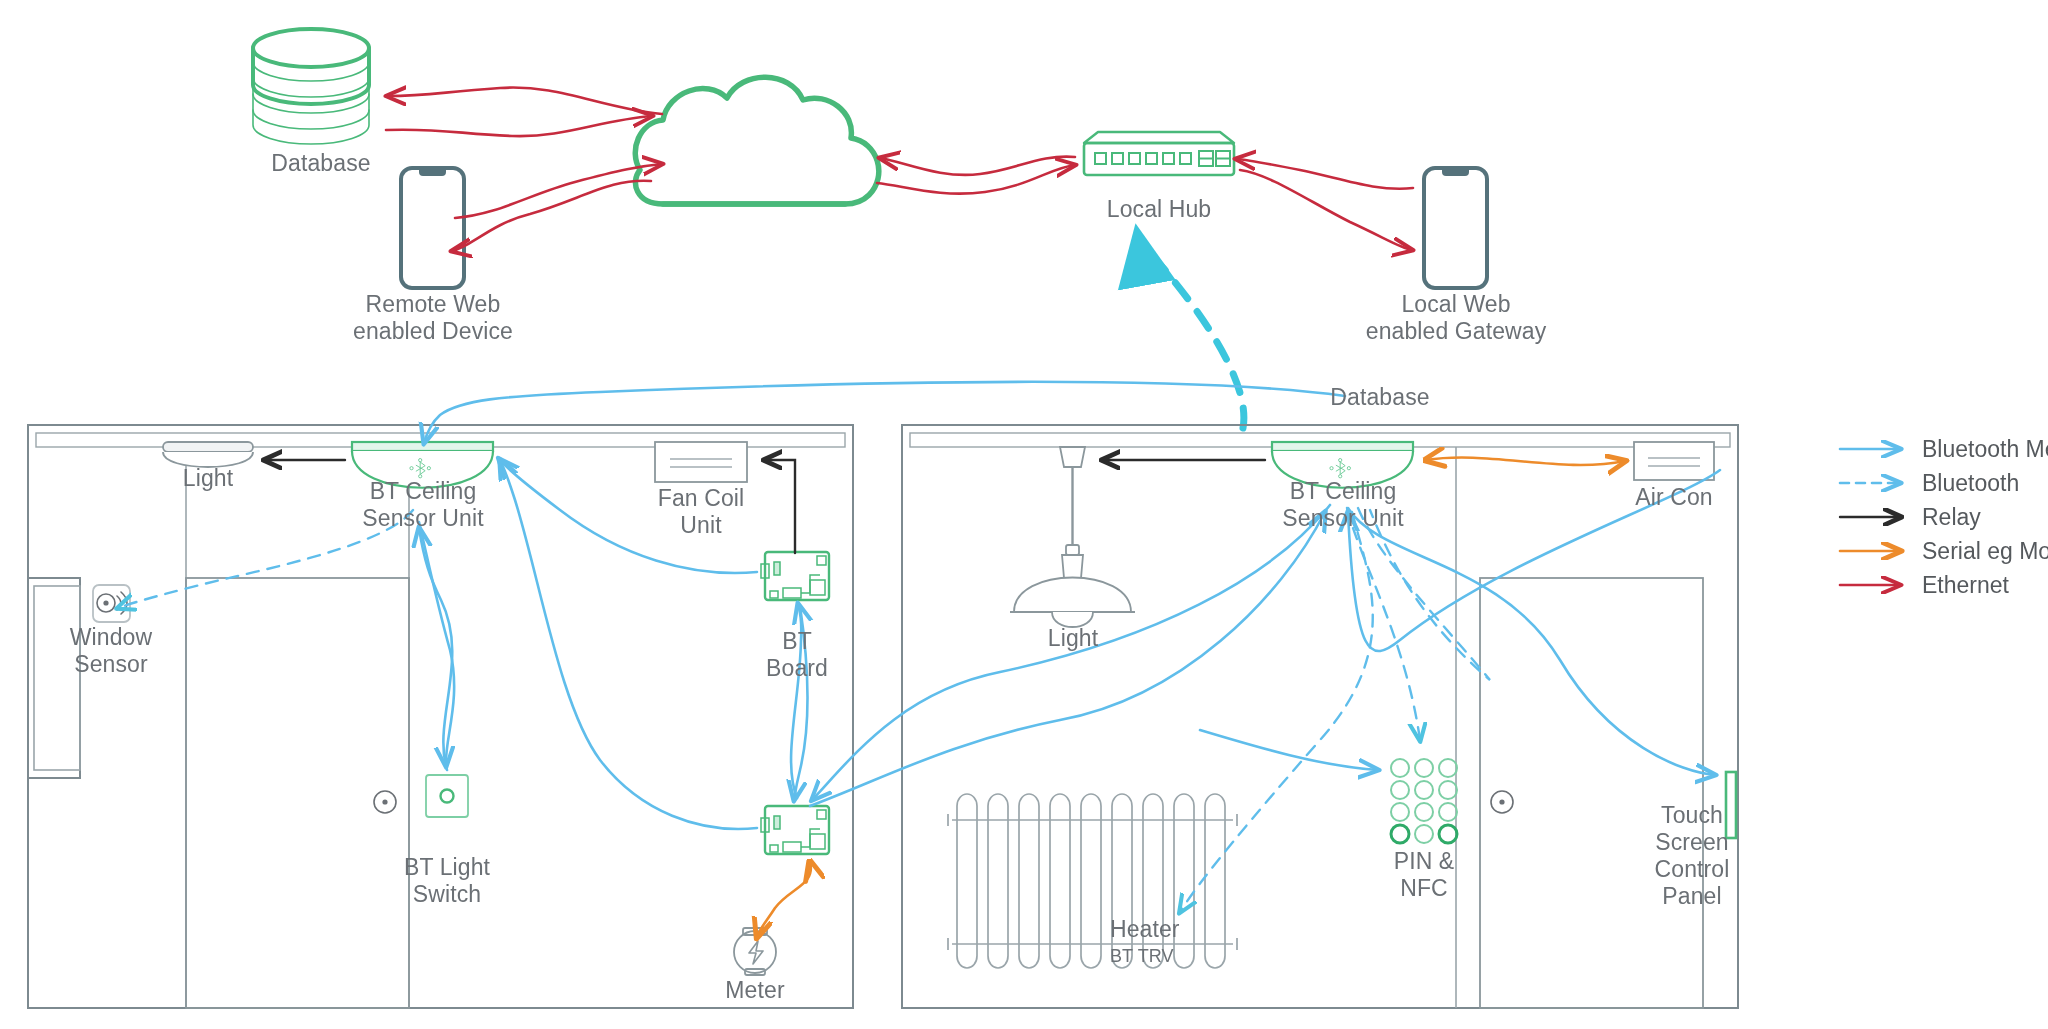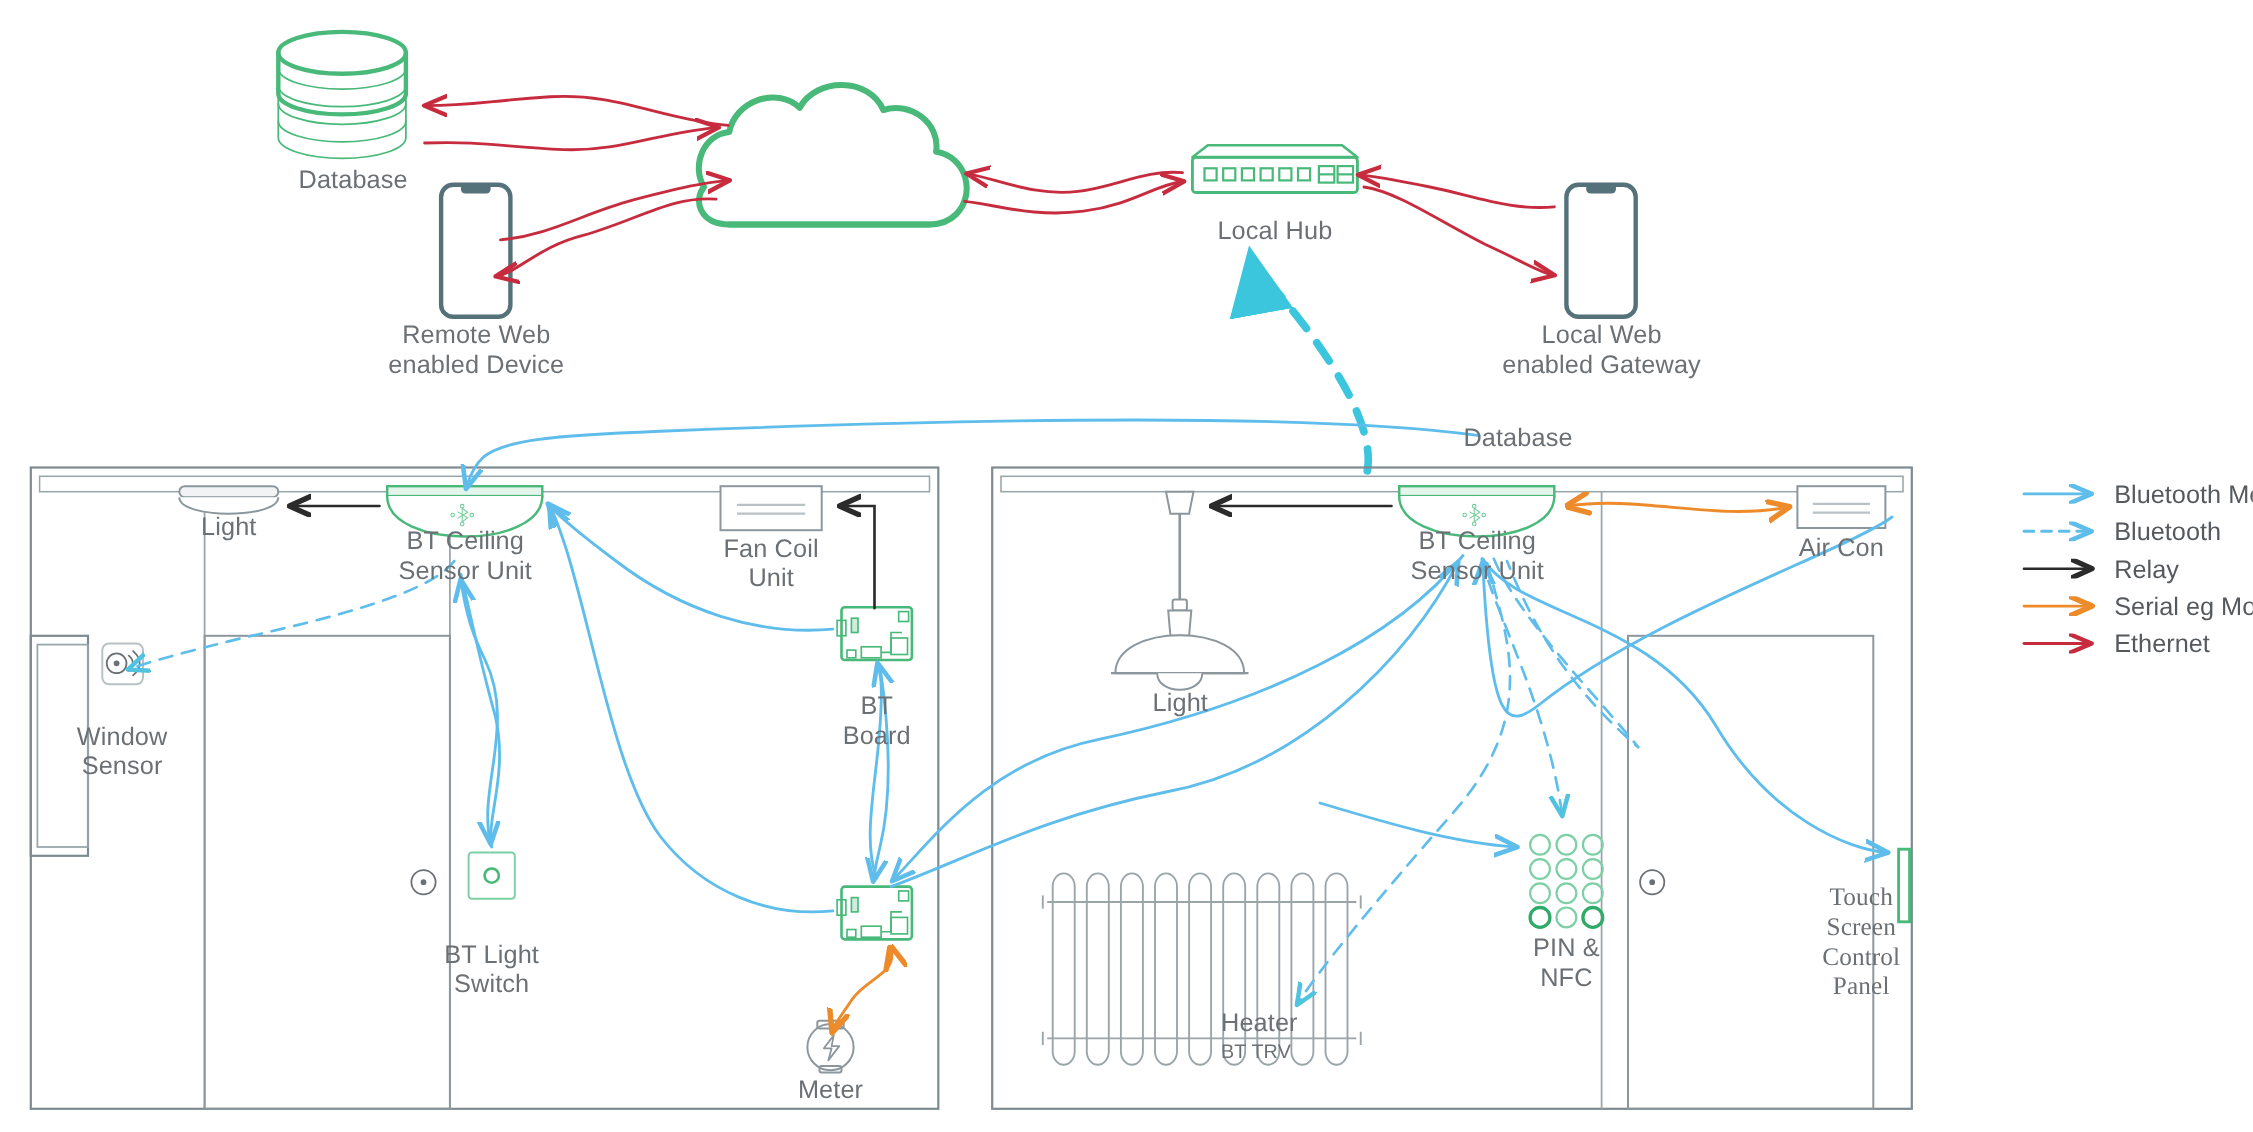--- a/index.html
+++ b/index.html
@@ -317,37 +317,37 @@
   <div class="lbl" style="left:1069px;top:196px;width:180px;">Local Hub</div>
   <div class="lbl" style="left:1356px;top:291px;width:200px;">Local Web
 enabled Gateway</div>
   <div class="lbl" style="left:1290px;top:384px;width:180px;">Database</div>
 
   <div class="lbl" style="left:148px;top:465px;width:120px;">Light</div>
   <div class="lbl" style="left:333px;top:478px;width:180px;">BT Ceiling
 Sensor Unit</div>
   <div class="lbl" style="left:631px;top:485px;width:140px;">Fan Coil
 Unit</div>
-  <div class="lbl" style="left:51px;top:624px;width:120px;margin-top:32px;">Window
+  <div class="lbl" style="left:51px;top:624px;width:120px;">Window
 Sensor</div>
   <div class="lbl" style="left:387px;top:854px;width:120px;">BT  Light
 Switch</div>
   <div class="lbl" style="left:737px;top:604px;width:120px;margin-top:24px;">BT
 Board</div>
   <div class="lbl" style="left:695px;top:977px;width:120px;">Meter</div>
 
   <div class="lbl" style="left:1013px;top:625px;width:120px;">Light</div>
   <div class="lbl" style="left:1253px;top:478px;width:180px;">BT Ceiling
 Sensor Unit</div>
   <div class="lbl" style="left:1614px;top:484px;width:120px;">Air Con</div>
   <div class="lbl" style="left:1364px;top:848px;width:120px;">PIN &amp;
 NFC</div>
   <div class="lbl lft" style="left:1110px;top:916px;width:160px;">Heater</div>
   <div class="lbl lft sm" style="left:1110px;top:946px;width:160px;">BT TRV</div>
-  <div class="lbl" style="left:1627px;top:802px;width:130px;font-family:Liberation Serif, serif;">Touch
+  <div class="lbl" style="left:1627px;top:802px;width:130px;">Touch
 Screen
 Control
 Panel</div>
 
   <div class="legend">
     <div class="legend-row">
       <svg class="legend-line" viewBox="0 0 74 18">
         <path d="M2,9 L62,9" fill="none" stroke="#5FBDEB" stroke-width="2.6" stroke-linecap="round" marker-end="url(#ah-blue)"></path>
       </svg>
       <span class="legend-txt">Bluetooth Mesh</span>

